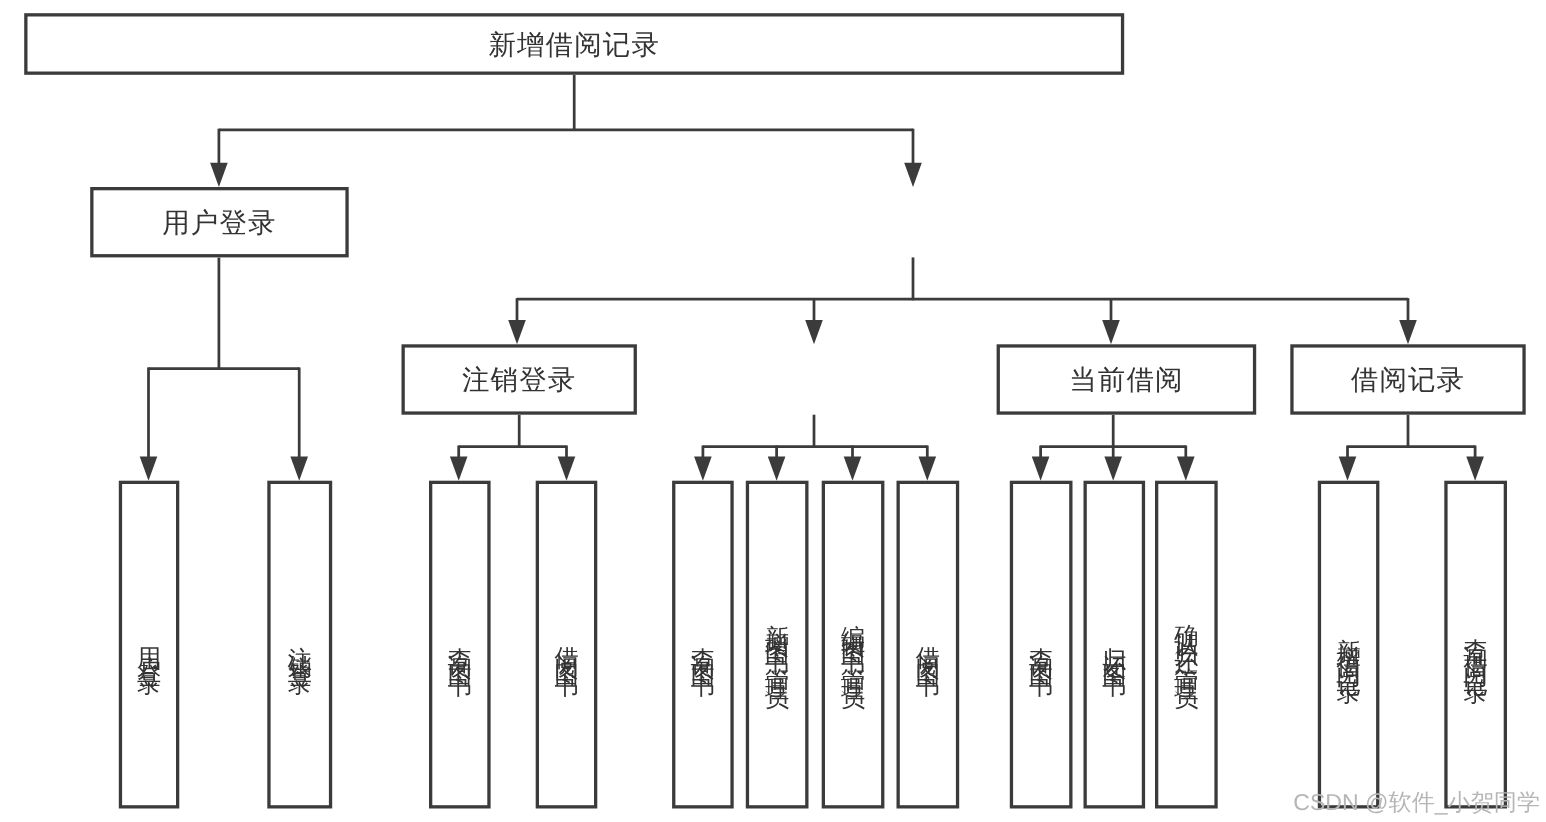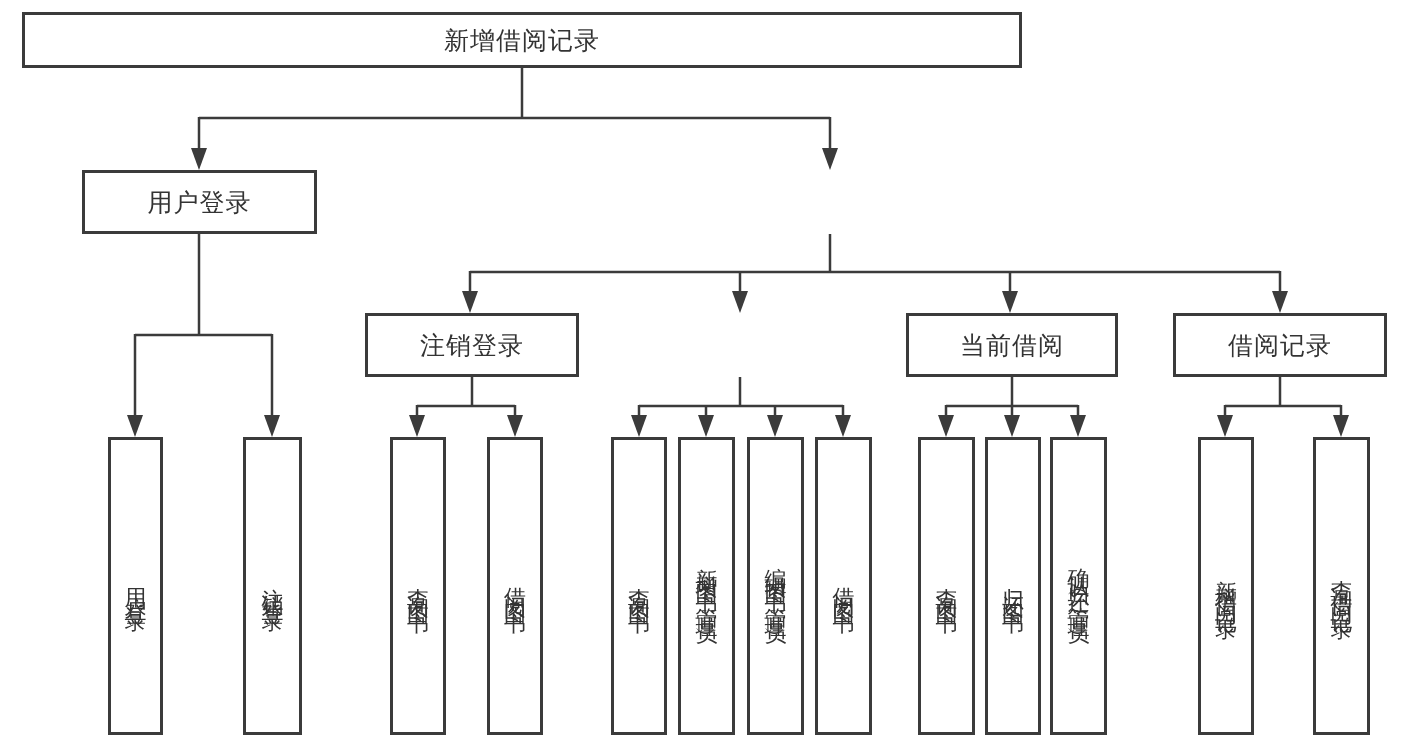--- a/index.html
+++ b/index.html
@@ -127,21 +127,21 @@
     <span>新增借阅记录</span>
   </div>
 
   <div class="box h" style="left:82px;top:170px;width:235px;height:64px">
     <span>用户登录</span>
   </div>
 
   <div class="box h" style="left:365px;top:313px;width:214px;height:64px">
     <span>注销登录</span>
   </div>
-  <div class="box h" style="left:906px;top:313px;width:212px;height:64px">
+  <div class="box h" style="left:906px;top:313px;width:236px;height:64px">
     <span>当前借阅</span>
   </div>
   <div class="box h" style="left:1173px;top:313px;width:214px;height:64px">
     <span>借阅记录</span>
   </div>
 
   <div class="box v" style="left:108px;top:437px;width:55px;height:298px">
     <span>用户登录</span>
   </div>
   <div class="box v" style="left:243px;top:437px;width:59px;height:298px">
@@ -178,13 +178,14 @@
     <span>确认归还（管理员）</span>
   </div>
 
   <div class="box v" style="left:1198px;top:437px;width:56px;height:298px">
     <span>新增借阅记录</span>
   </div>
   <div class="box v" style="left:1313px;top:437px;width:57px;height:298px">
     <span>查询借阅记录</span>
   </div>
 
+  <div class="watermark">CSDN @软件_小贺同学</div>
 </div>
 
 </body></html>

